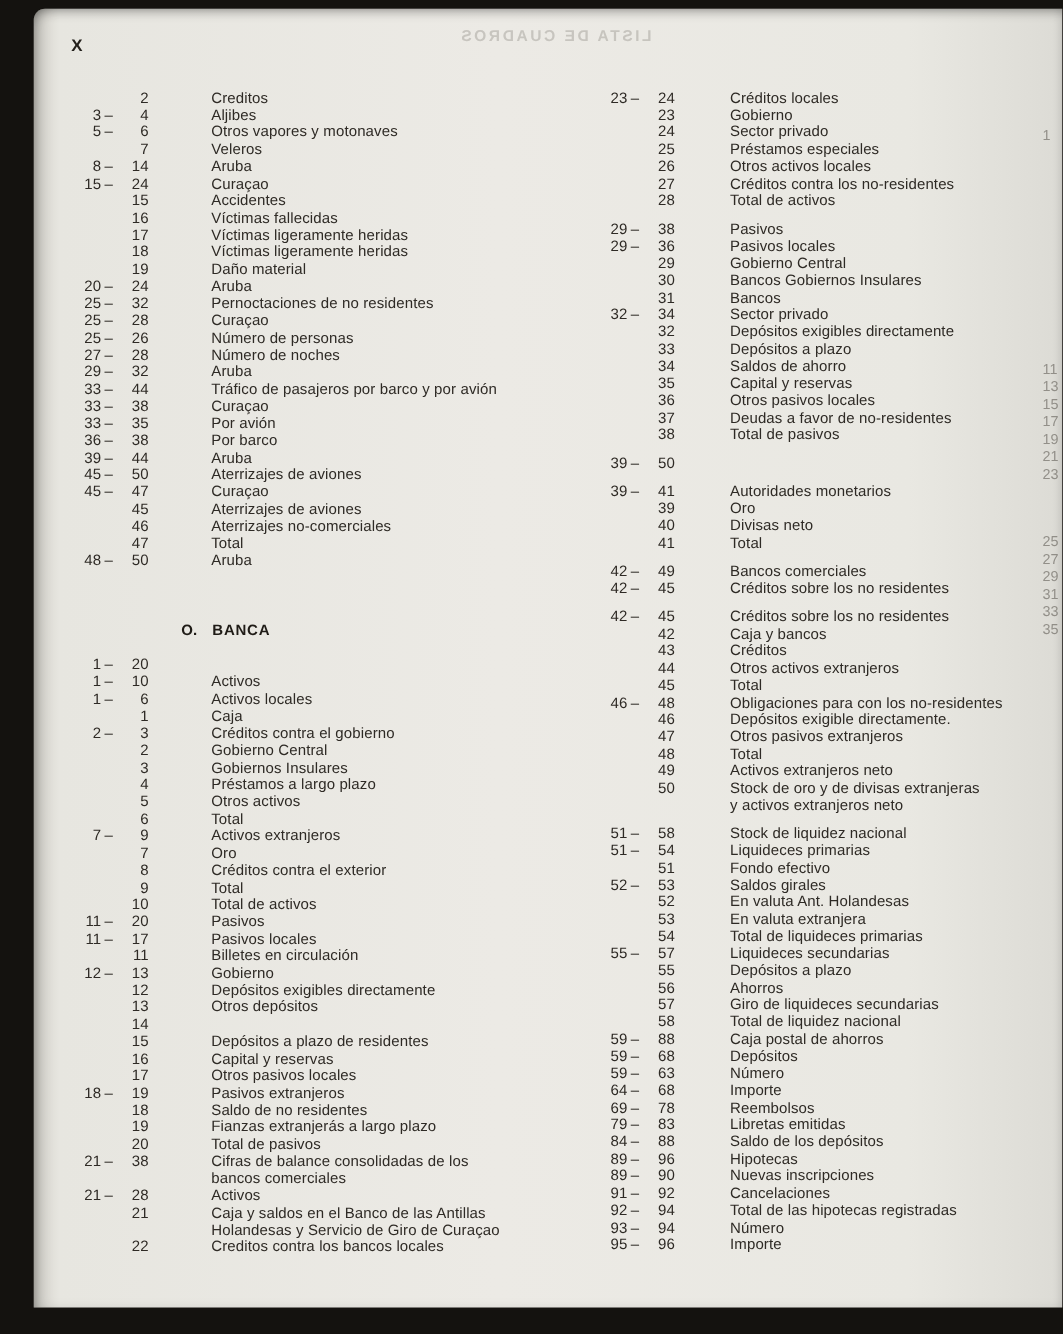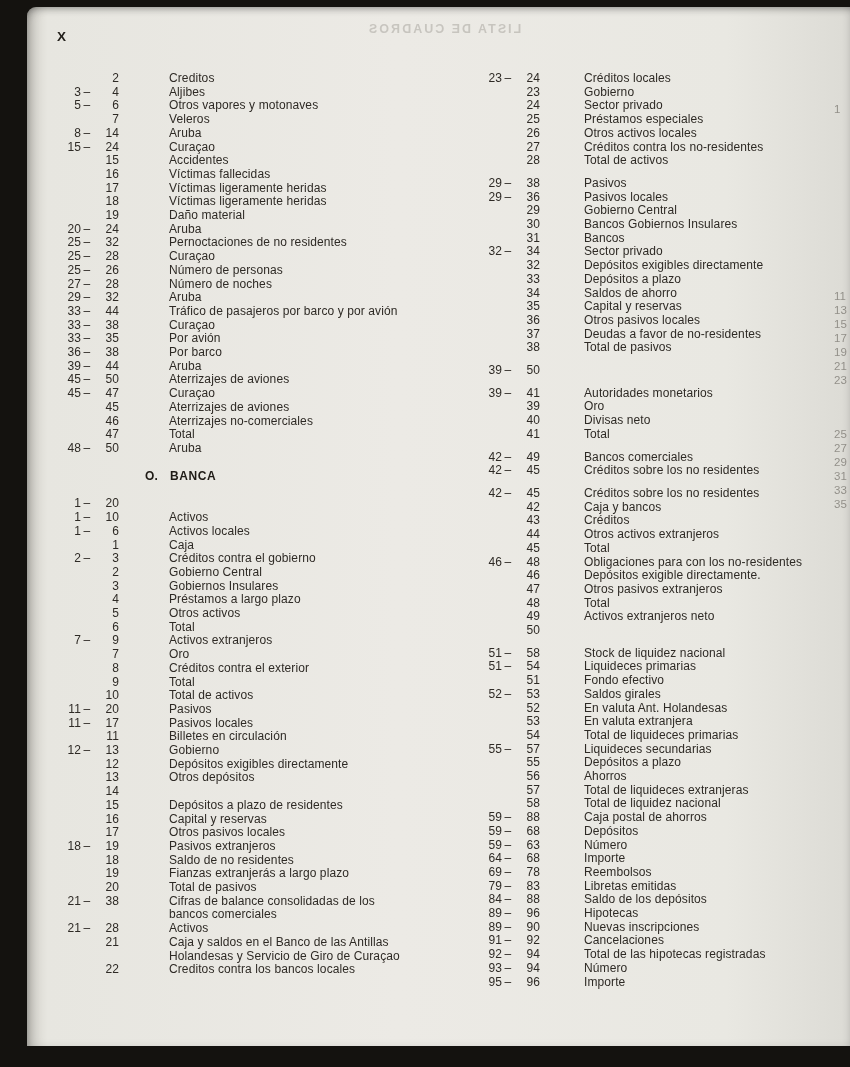--- a/index.html
+++ b/index.html
@@ -38,21 +38,21 @@
   .col-left  { left:14px;  width:410px; }
   .col-right { left:435px; width:402px; }
   .row { display:flex; align-items:flex-start; }
   .n1   { flex:none; width:40px; text-align:right; }
   .dash { flex:none; width:12px; text-align:center; }
   .n2   { flex:none; width:26px; text-align:right; }
   .lbl  { margin-left:50px; width:258px; white-space:pre-line; }
   .col-right .lbl { margin-left:44px; width:260px; }
   .gap  { height:9px; }
   .gap-lg { height:14px; }
-  .sec { font-weight:bold; color:#1f1b16; }
+  .sec { font-weight:bold; color:#1f1b16;margin-top:28px; }
   .sec-letter { display:inline-block; margin-left:104px; }
   .sec-title  { display:inline-block; margin-left:12px; letter-spacing:.6px; }
 </style>
 </head>
 <body>
 
 <div class="page">
   <div class="bleed-title">LISTA DE CUADROS</div>
   <div class="page-number">X</div>
   <div class="col col-left">
@@ -650,20 +650,22 @@
       <div class="row">
         <span class="n1"></span>
         <span class="dash"></span>
         <span class="n2">49</span>
         <span class="lbl">Activos extranjeros neto</span>
       </div>
       <div class="row">
         <span class="n1"></span>
         <span class="dash"></span>
         <span class="n2">50</span>
+        <span class="lbl">Stock de oro y de divisas extranjeras
+y activos extranjeros neto</span>
       </div>
       <div class="gap"></div>
       <div class="row">
         <span class="n1">51</span>
         <span class="dash">–</span>
         <span class="n2">58</span>
         <span class="lbl">Stock de liquidez nacional</span>
       </div>
       <div class="row">
         <span class="n1">51</span>
@@ -716,21 +718,21 @@
       <div class="row">
         <span class="n1"></span>
         <span class="dash"></span>
         <span class="n2">56</span>
         <span class="lbl">Ahorros</span>
       </div>
       <div class="row">
         <span class="n1"></span>
         <span class="dash"></span>
         <span class="n2">57</span>
-        <span class="lbl">Total de liquideces extranjeras</span>
+        <span class="lbl">Giro de liquideces secundarias</span>
       </div>
       <div class="row">
         <span class="n1"></span>
         <span class="dash"></span>
         <span class="n2">58</span>
         <span class="lbl">Total de liquidez nacional</span>
       </div>
       <div class="row">
         <span class="n1">59</span>
         <span class="dash">–</span>

